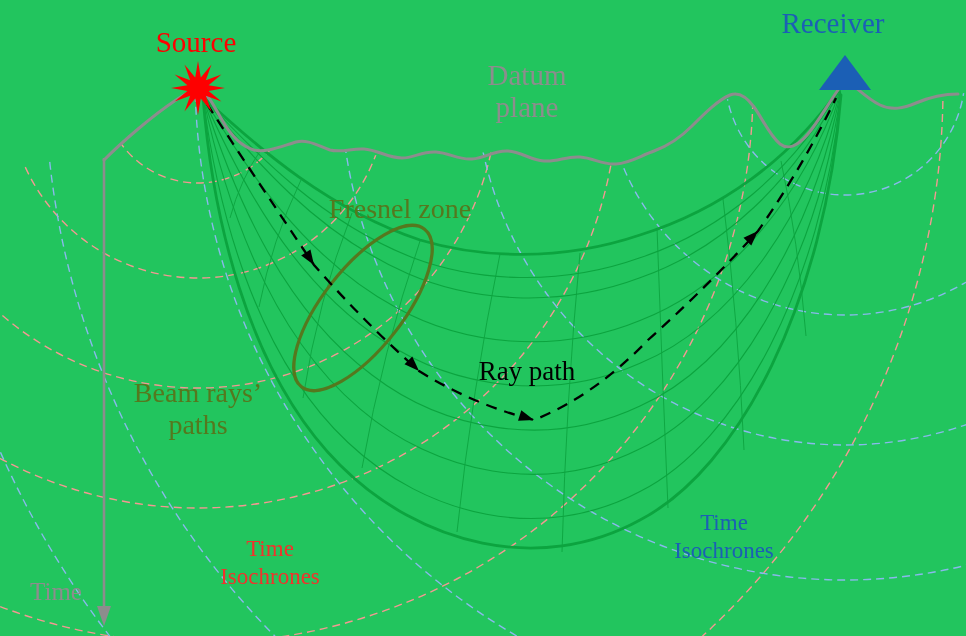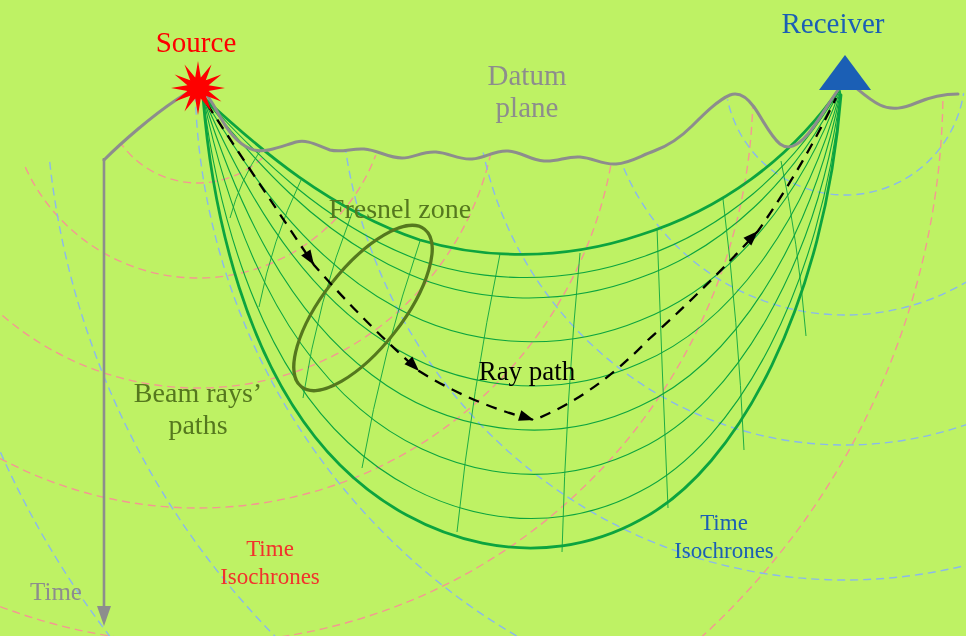--- a/index.html
+++ b/index.html
@@ -1,20 +1,20 @@
 <!DOCTYPE html>
 <html style="--source_red: #fe0000; --receiver_blue: #1b5fb5; --isochrone_red: #f49892; --isochrone_red_text: #f2322c; --isochrone_blue: #8ab8ec; --beam_green: #0ca43f; --fresnel_olive: #55781e; --datum_gray: #8d8d8d; --ray_path_black: #000000;"><head>
 <meta charset="utf-8">
 <style>
   html, body { margin: 0; padding: 0; background: #ffffff; }
   .stage {
     position: relative;
     width: 966px;
     height: 636px;
-    background: #bef264;
+    background: #22c55e;
     overflow: hidden;
     font-family: "Liberation Serif", serif;
   }
   svg { display: block; }
   text {
     font-family: "Liberation Serif", serif;
   }
   .t-source   { fill: var(--source_red, #fe0000); }
   .t-receiver { fill: var(--receiver_blue, #1b5fb5); }
   .t-gray     { fill: var(--datum_gray, #8d8d8d); }

